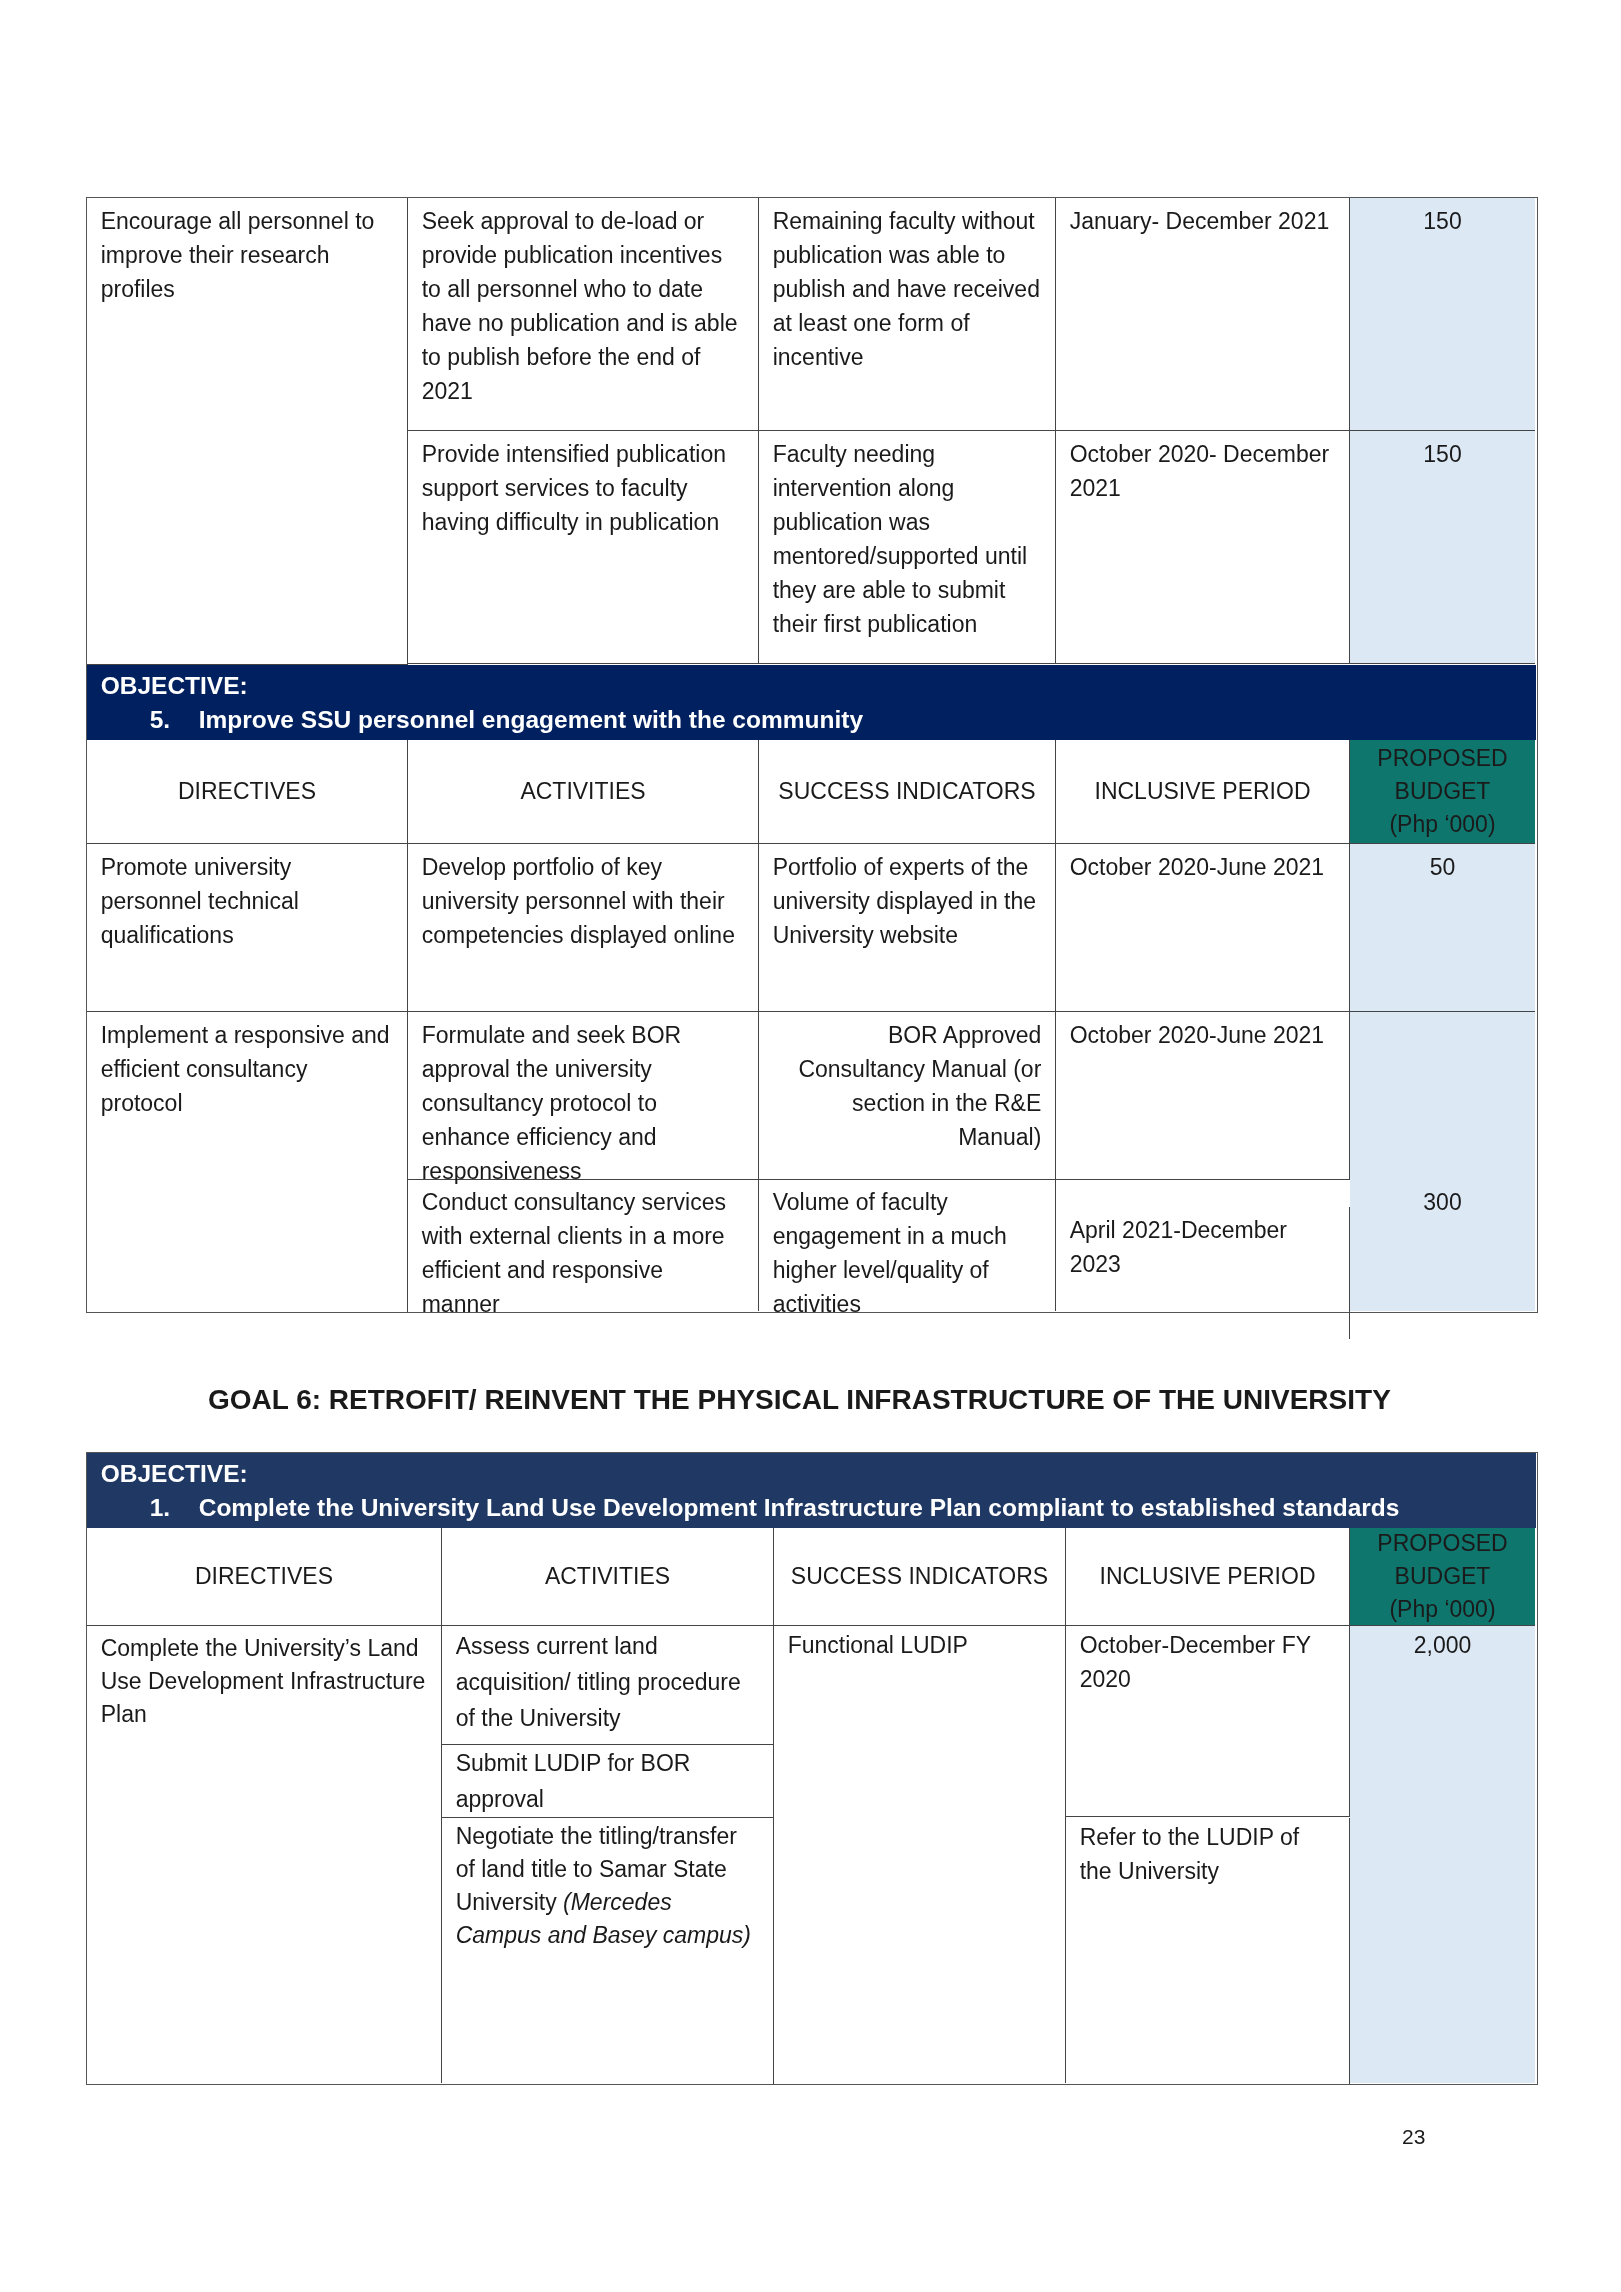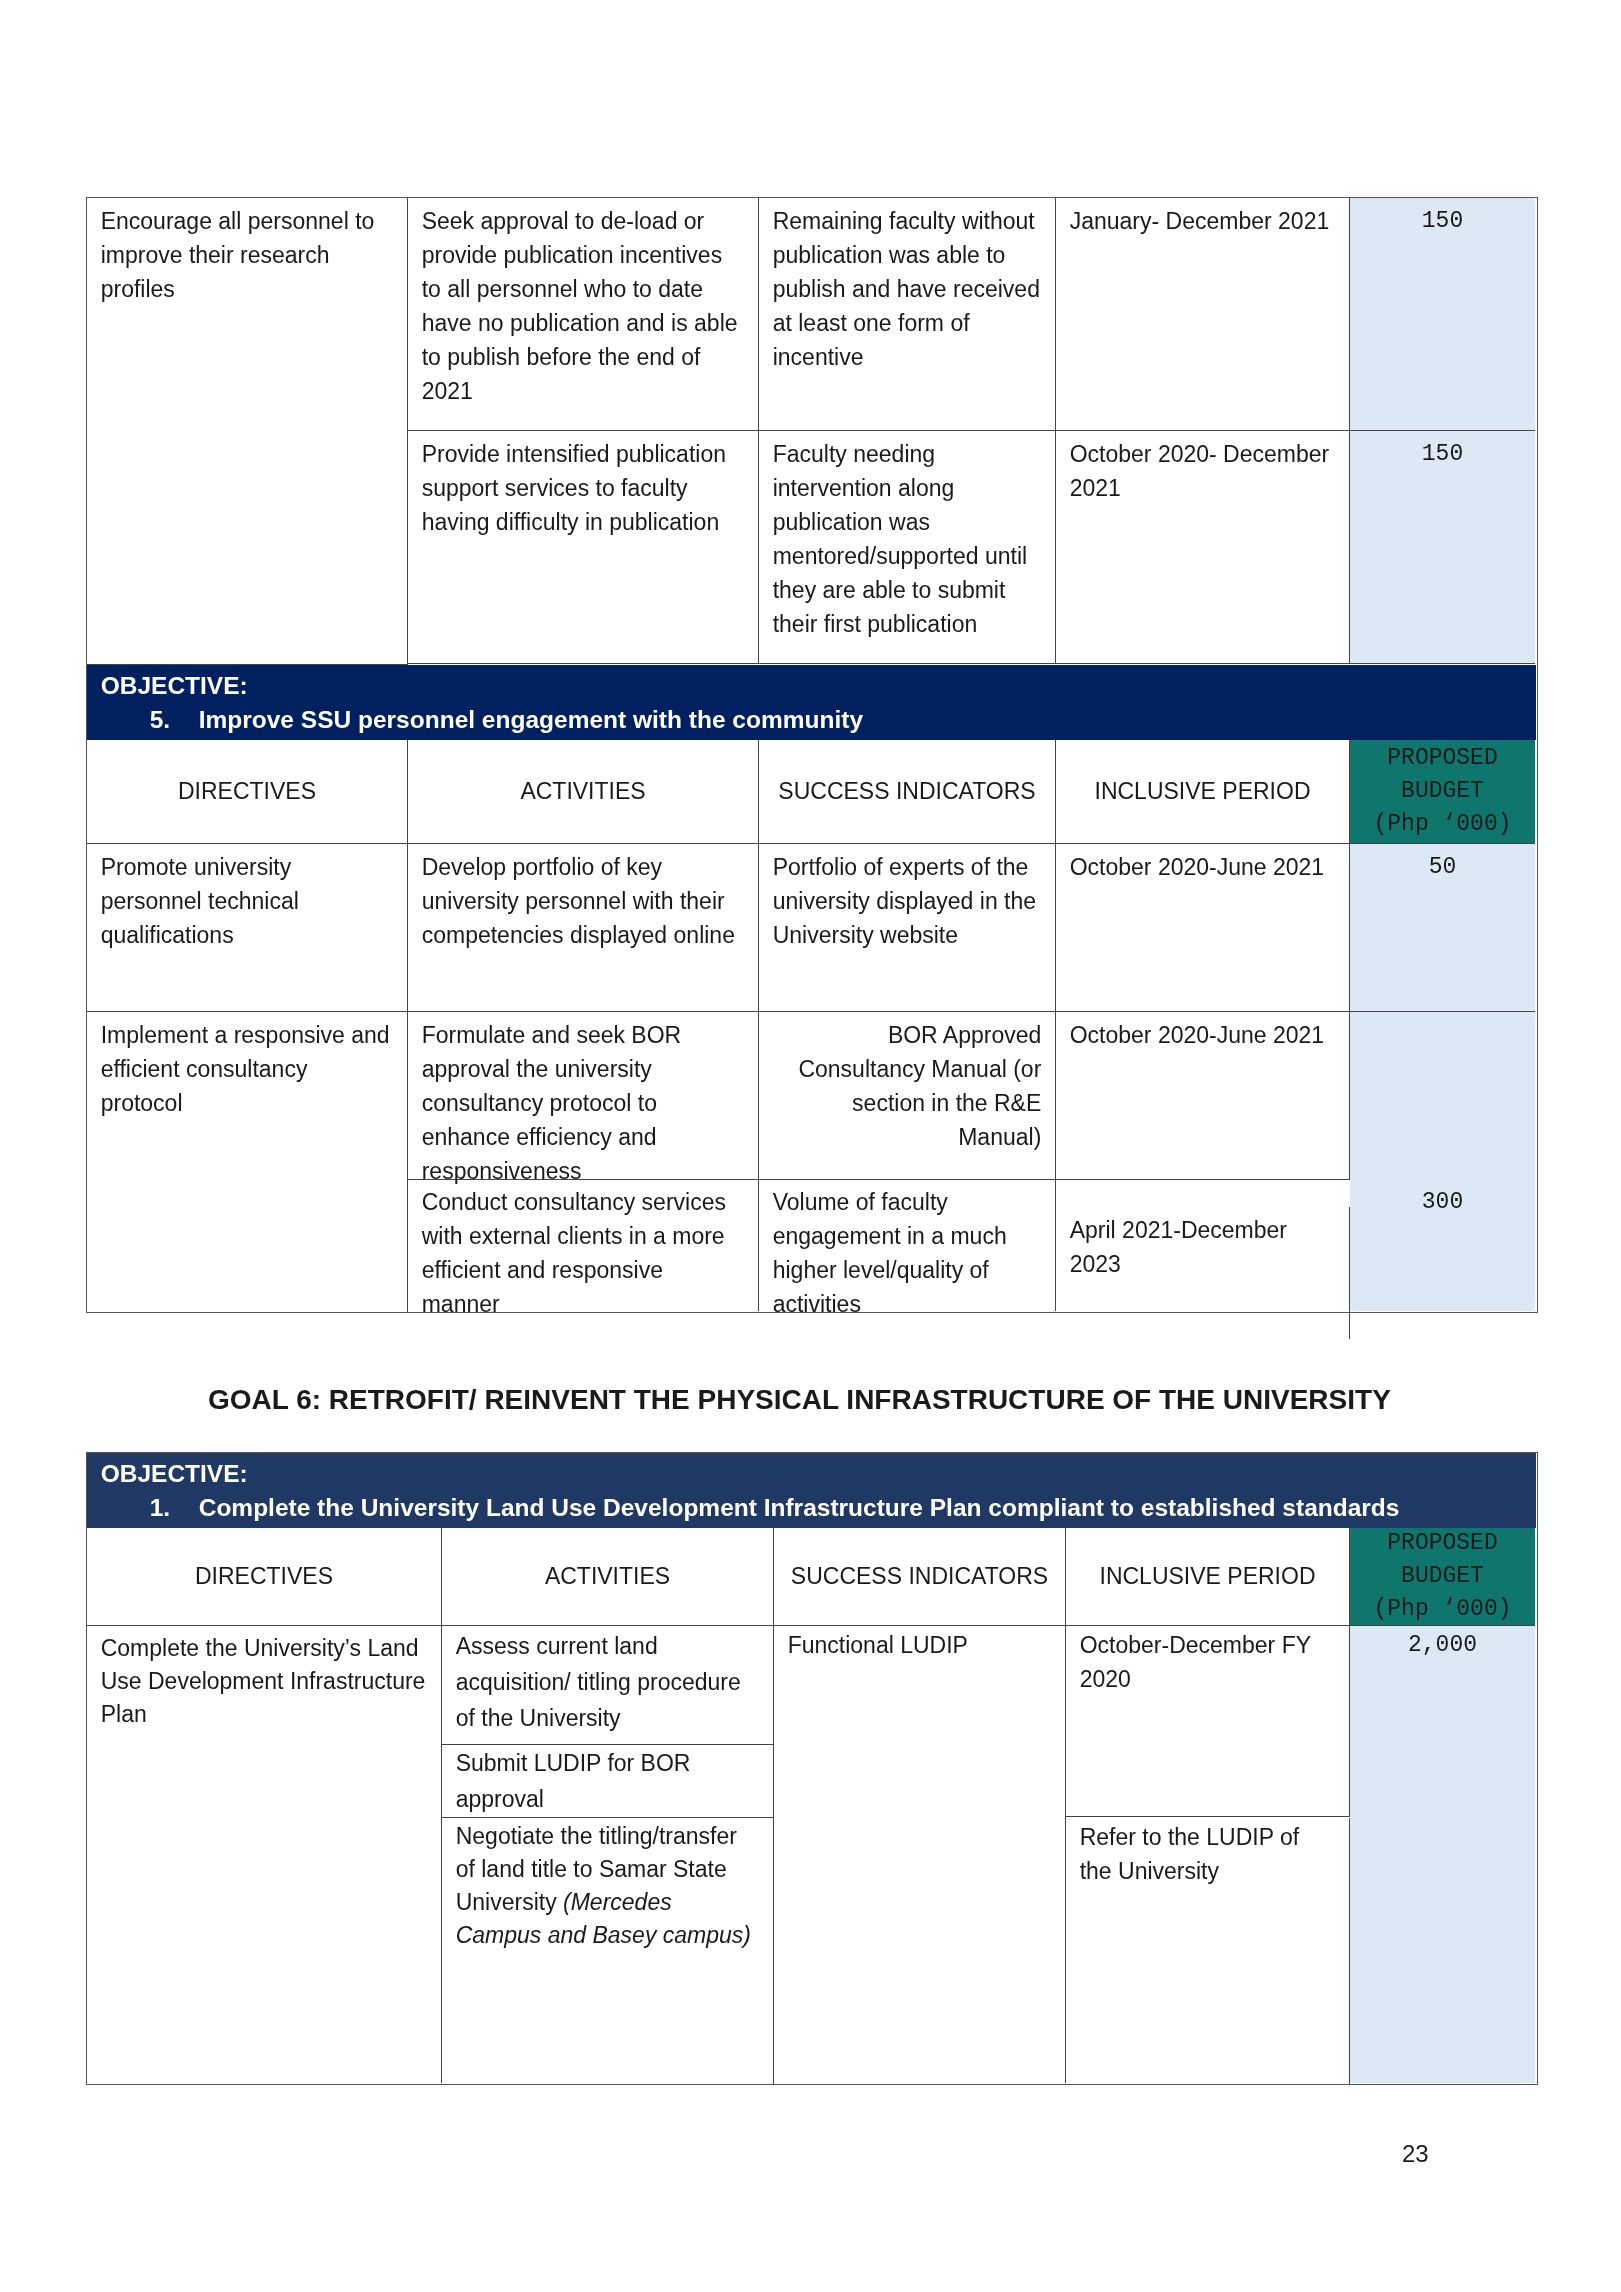--- a/index.html
+++ b/index.html
@@ -1,26 +1,26 @@
 <!DOCTYPE html>
 <html><head>
 <meta charset="utf-8">
 <style>
   html, body { margin:0; padding:0; background:#ffffff; }
   body { width:1621px; height:2293px; position:relative; font-family:"Liberation Sans", sans-serif; color:#1a1a1a; overflow:hidden; }
   .tbl { position:absolute; border:1.5px solid #555; box-sizing:border-box; }
   .cell { position:absolute; box-sizing:border-box; border-right:1.5px solid #444; border-bottom:1.5px solid #444; padding:5.9px 13.7px 0 13.7px; font-size:23px; line-height:34px; }
-  .cell.last { border-right:none;font-family:Liberation Mono, monospace; }
+  .cell.last { border-right:none; }
   .cell.budget { background:#dde8f5; text-align:center; padding-left:3.9px; padding-right:3.9px; }
   .cell.hdr { display:flex; align-items:center; justify-content:center; text-align:center; padding:0 5.9px; font-size:23px; line-height:33px; }
   .cell.hdr.budgethdr { background:#0f766e; }
   .objective { position:absolute; color:#ffffff; font-weight:bold; font-size:24.5px; line-height:37px; box-sizing:border-box; padding:2px 13.7px; }
   .objective .num { display:inline-block; width:49px; padding-left:49px; }
   .goal-title { position:absolute; font-weight:bold; font-size:28px; left:208px; top:1384px; }
-  .page-number { position:absolute; left:1402px; top:2125px; font-size:24px;margin-top:15px; }
+  .page-number { position:absolute; left:1402px; top:2125px; font-size:21px; }
   .noborder-bottom { border-bottom:none; }
   em { font-style:italic; }
 </style>
 </head>
 <body>
 
 <div class="tbl" style="left:86px; top:197px; width:1452px; height:1116px;padding-left:44px;">
 
   <div class="cell" style="left:0; top:0; width:321px; height:467px;">
     <span>Encourage all personnel to improve their research profiles</span>

